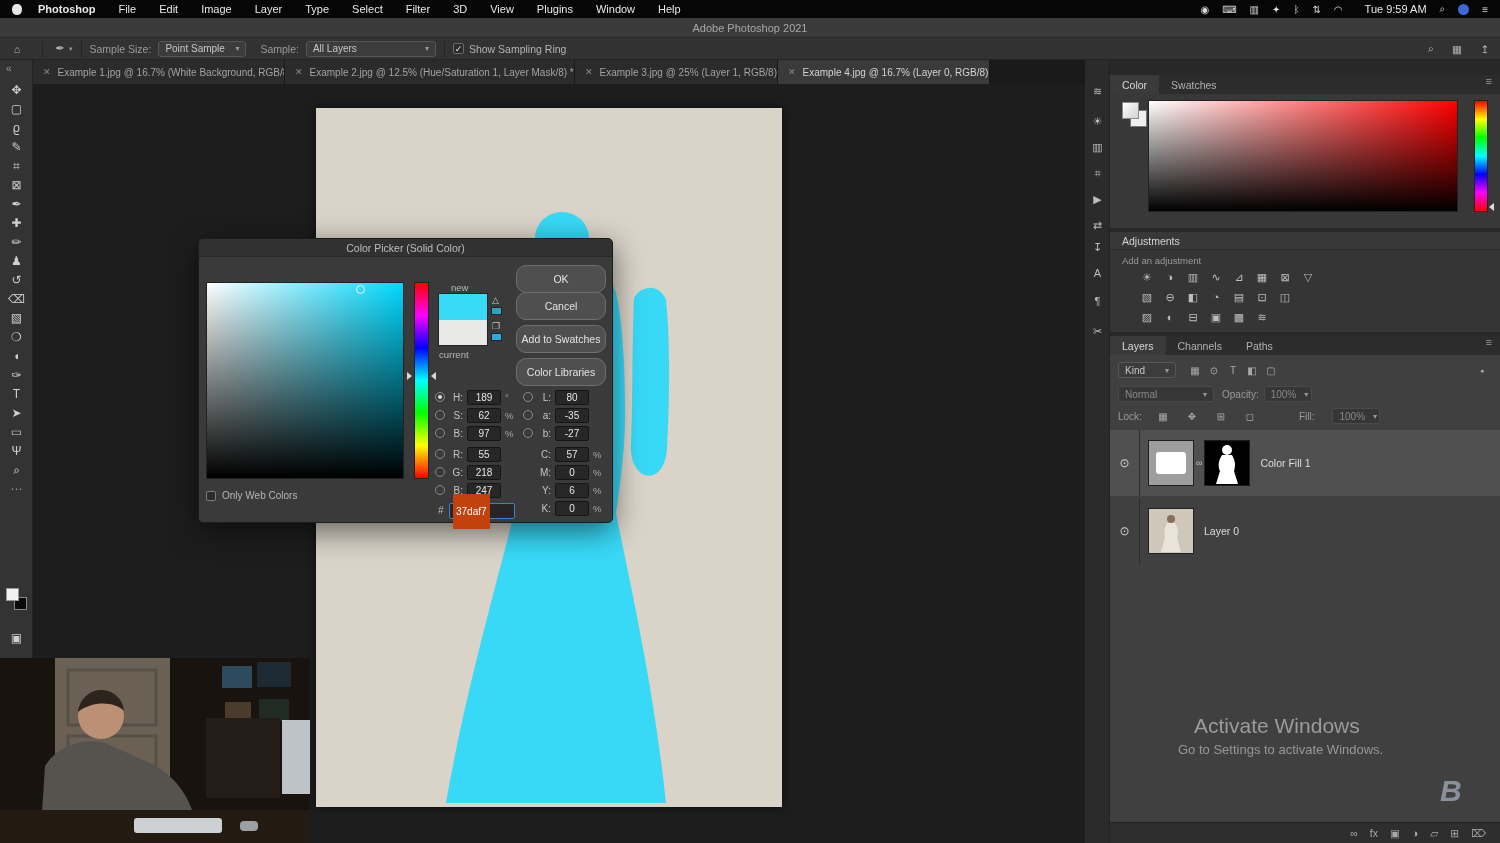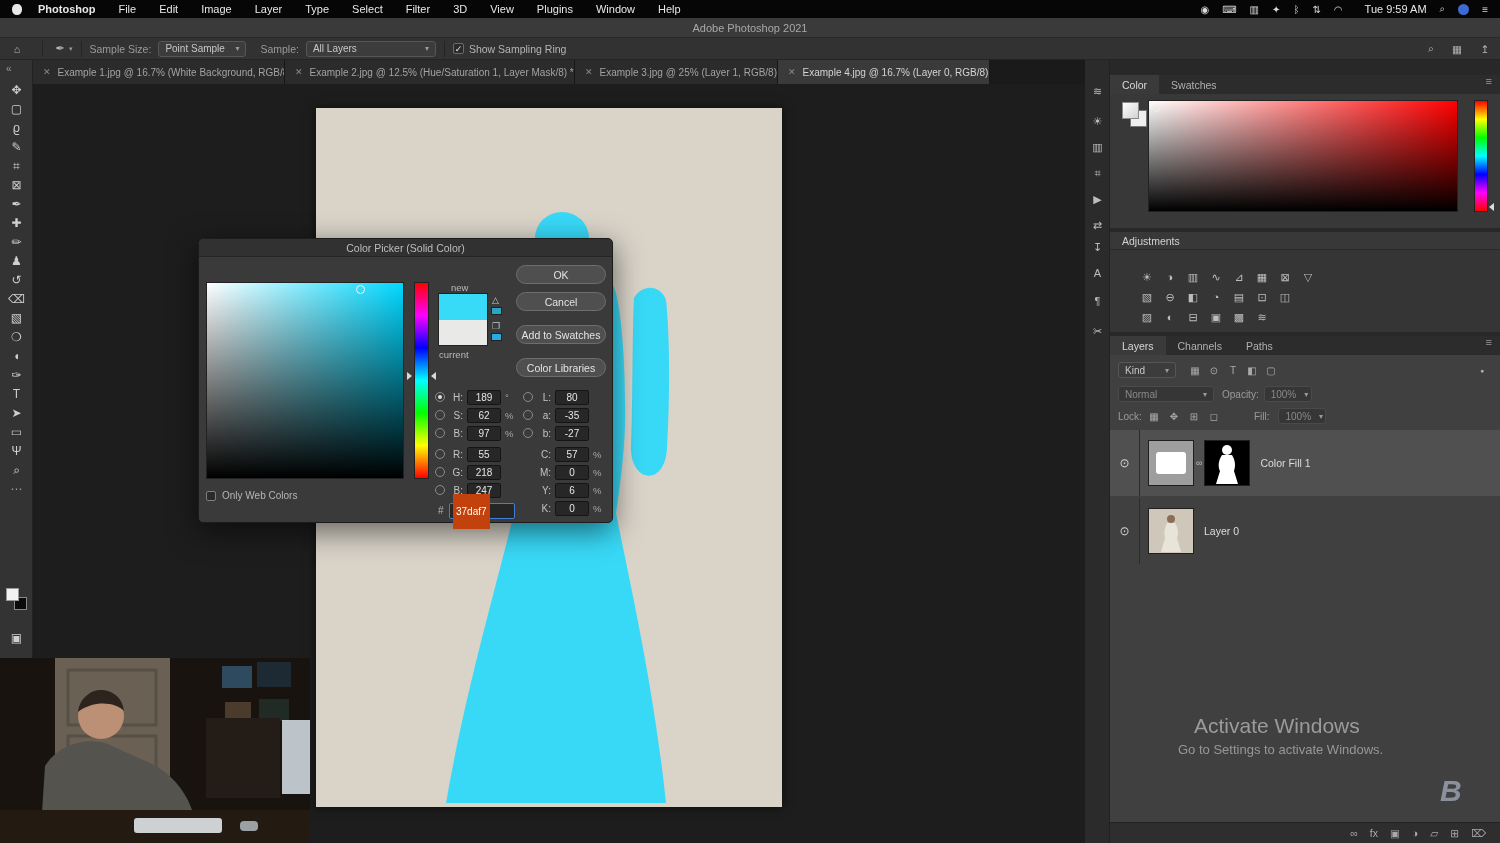--- a/index.html
+++ b/index.html
@@ -56,21 +56,21 @@
   #huestrip{position:absolute;left:215px;top:43px;width:15px;height:197px;border:1px solid #222;background:linear-gradient(to bottom,#ff0000 0%,#ff00ff 16.6%,#0000ff 33.3%,#00ffff 50%,#00ff00 66.6%,#ffff00 83.3%,#ff0000 100%)}
   .huearrow{position:absolute;width:0;height:0;border-top:4px solid transparent;border-bottom:4px solid transparent}
   #huearrL{left:208px;top:133px;border-left:5px solid #d8d8d8}
   #huearrR{left:232px;top:133px;border-right:5px solid #d8d8d8}
   .swlabel{position:absolute;font-size:9.5px;color:#b9b9b9}
   #swstack{position:absolute;left:239px;top:54px;width:50px;height:53px;border:1px solid #222}
   #swnew{width:100%;height:50%}
   #swcur{width:100%;height:50%}
   .gamut{position:absolute;font-size:9px;color:#c9c9c9}
   .gamut-mini{position:absolute;width:11px;height:8px;border:1px solid #222}
-  .pbtn{position:absolute;left:317px;width:90px;height:19px;background:#4f4f4f;border:1px solid #6e6e6e;border-radius:10px;color:#e3e3e3;font-size:10.5px;display:flex;align-items:center;justify-content:center}
+  .pbtn{position:absolute;left:317px;width:90px;height:28px;background:#4f4f4f;border:1px solid #6e6e6e;border-radius:10px;color:#e3e3e3;font-size:10.5px;display:flex;align-items:center;justify-content:center}
   .crow{position:absolute;height:16px;display:flex;align-items:center;gap:4px}
   .radio{width:10px;height:10px;border:1px solid #8b8b8b;border-radius:50%;display:inline-flex;align-items:center;justify-content:center;flex:none}
   .radio.sel::after{content:"";width:4px;height:4px;background:#e0e0e0;border-radius:50%}
   .flabel{width:14px;color:#c3c3c3;font-size:10px;text-align:right}
   .finput{width:34px;height:15px;background:#272727;border:1px solid #151515;border-radius:2px;color:#e5e5e5;font-size:10px;text-align:center;line-height:13px}
   .funit{color:#a8a8a8;font-size:9.5px;width:10px}
   #hexbox{position:absolute;left:250px;top:264px;width:66px;height:16px;background:#262626;border:1px solid #3f7fd6;border-radius:2px;display:flex;align-items:center;padding-left:3px}
   #hexbox .hex-val{background:#c2410c;color:#fff;font-size:10px;padding:11px 3px;line-height:13px}
   #onlyweb{position:absolute;left:7px;top:251px;display:flex;align-items:center;font-size:10px;color:#b5b5b5}
   #onlyweb .cbx2{width:10px;height:10px;border:1px solid #7e7e7e;background:#2b2b2b;border-radius:2px;margin-right:6px}
@@ -315,20 +315,21 @@
     <div id="fgbg2-front"></div>
     <div id="colorfield">
       <span class="dotc"></span>
     </div>
     <div id="colorhue"></div>
     <div id="colorhue-arrow"></div>
   </div>
 
   <div id="panel-adjust">
     <div class="phead">Adjustments</div>
+    <div class="hint">Add an adjustment</div>
     <div class="adjrow" style="top:38px">
       <span>☀</span>
       <span>◑</span>
       <span>▥</span>
       <span>∿</span>
       <span>⊿</span>
       <span>▦</span>
       <span>⊠</span>
       <span>▽</span>
     </div>
@@ -374,21 +375,21 @@
       <span class="dd dim" style="width:96px">
         <span>Normal</span>
         <span class="car" style="margin-left:auto">▾</span>
       </span>
       <span style="margin-left:8px">Opacity:</span>
       <span class="dd dim" style="width:48px;margin-left:5px">
         <span>100%</span>
         <span class="car" style="margin-left:auto">▾</span>
       </span>
     </div>
-    <div class="lfrow" style="top:72px;padding-left:8px;gap:4px">
+    <div class="lfrow" style="top:72px;padding-left:8px;gap:13px">
       <span>Lock:</span>
       <span class="mini-ic">▦</span>
       <span class="mini-ic">✥</span>
       <span class="mini-ic">⊞</span>
       <span class="mini-ic">◻</span>
       <span style="margin-left:28px">Fill:</span>
       <span class="dd dim" style="width:48px;margin-left:5px">
         <span>100%</span>
         <span class="car" style="margin-left:auto">▾</span>
       </span>

